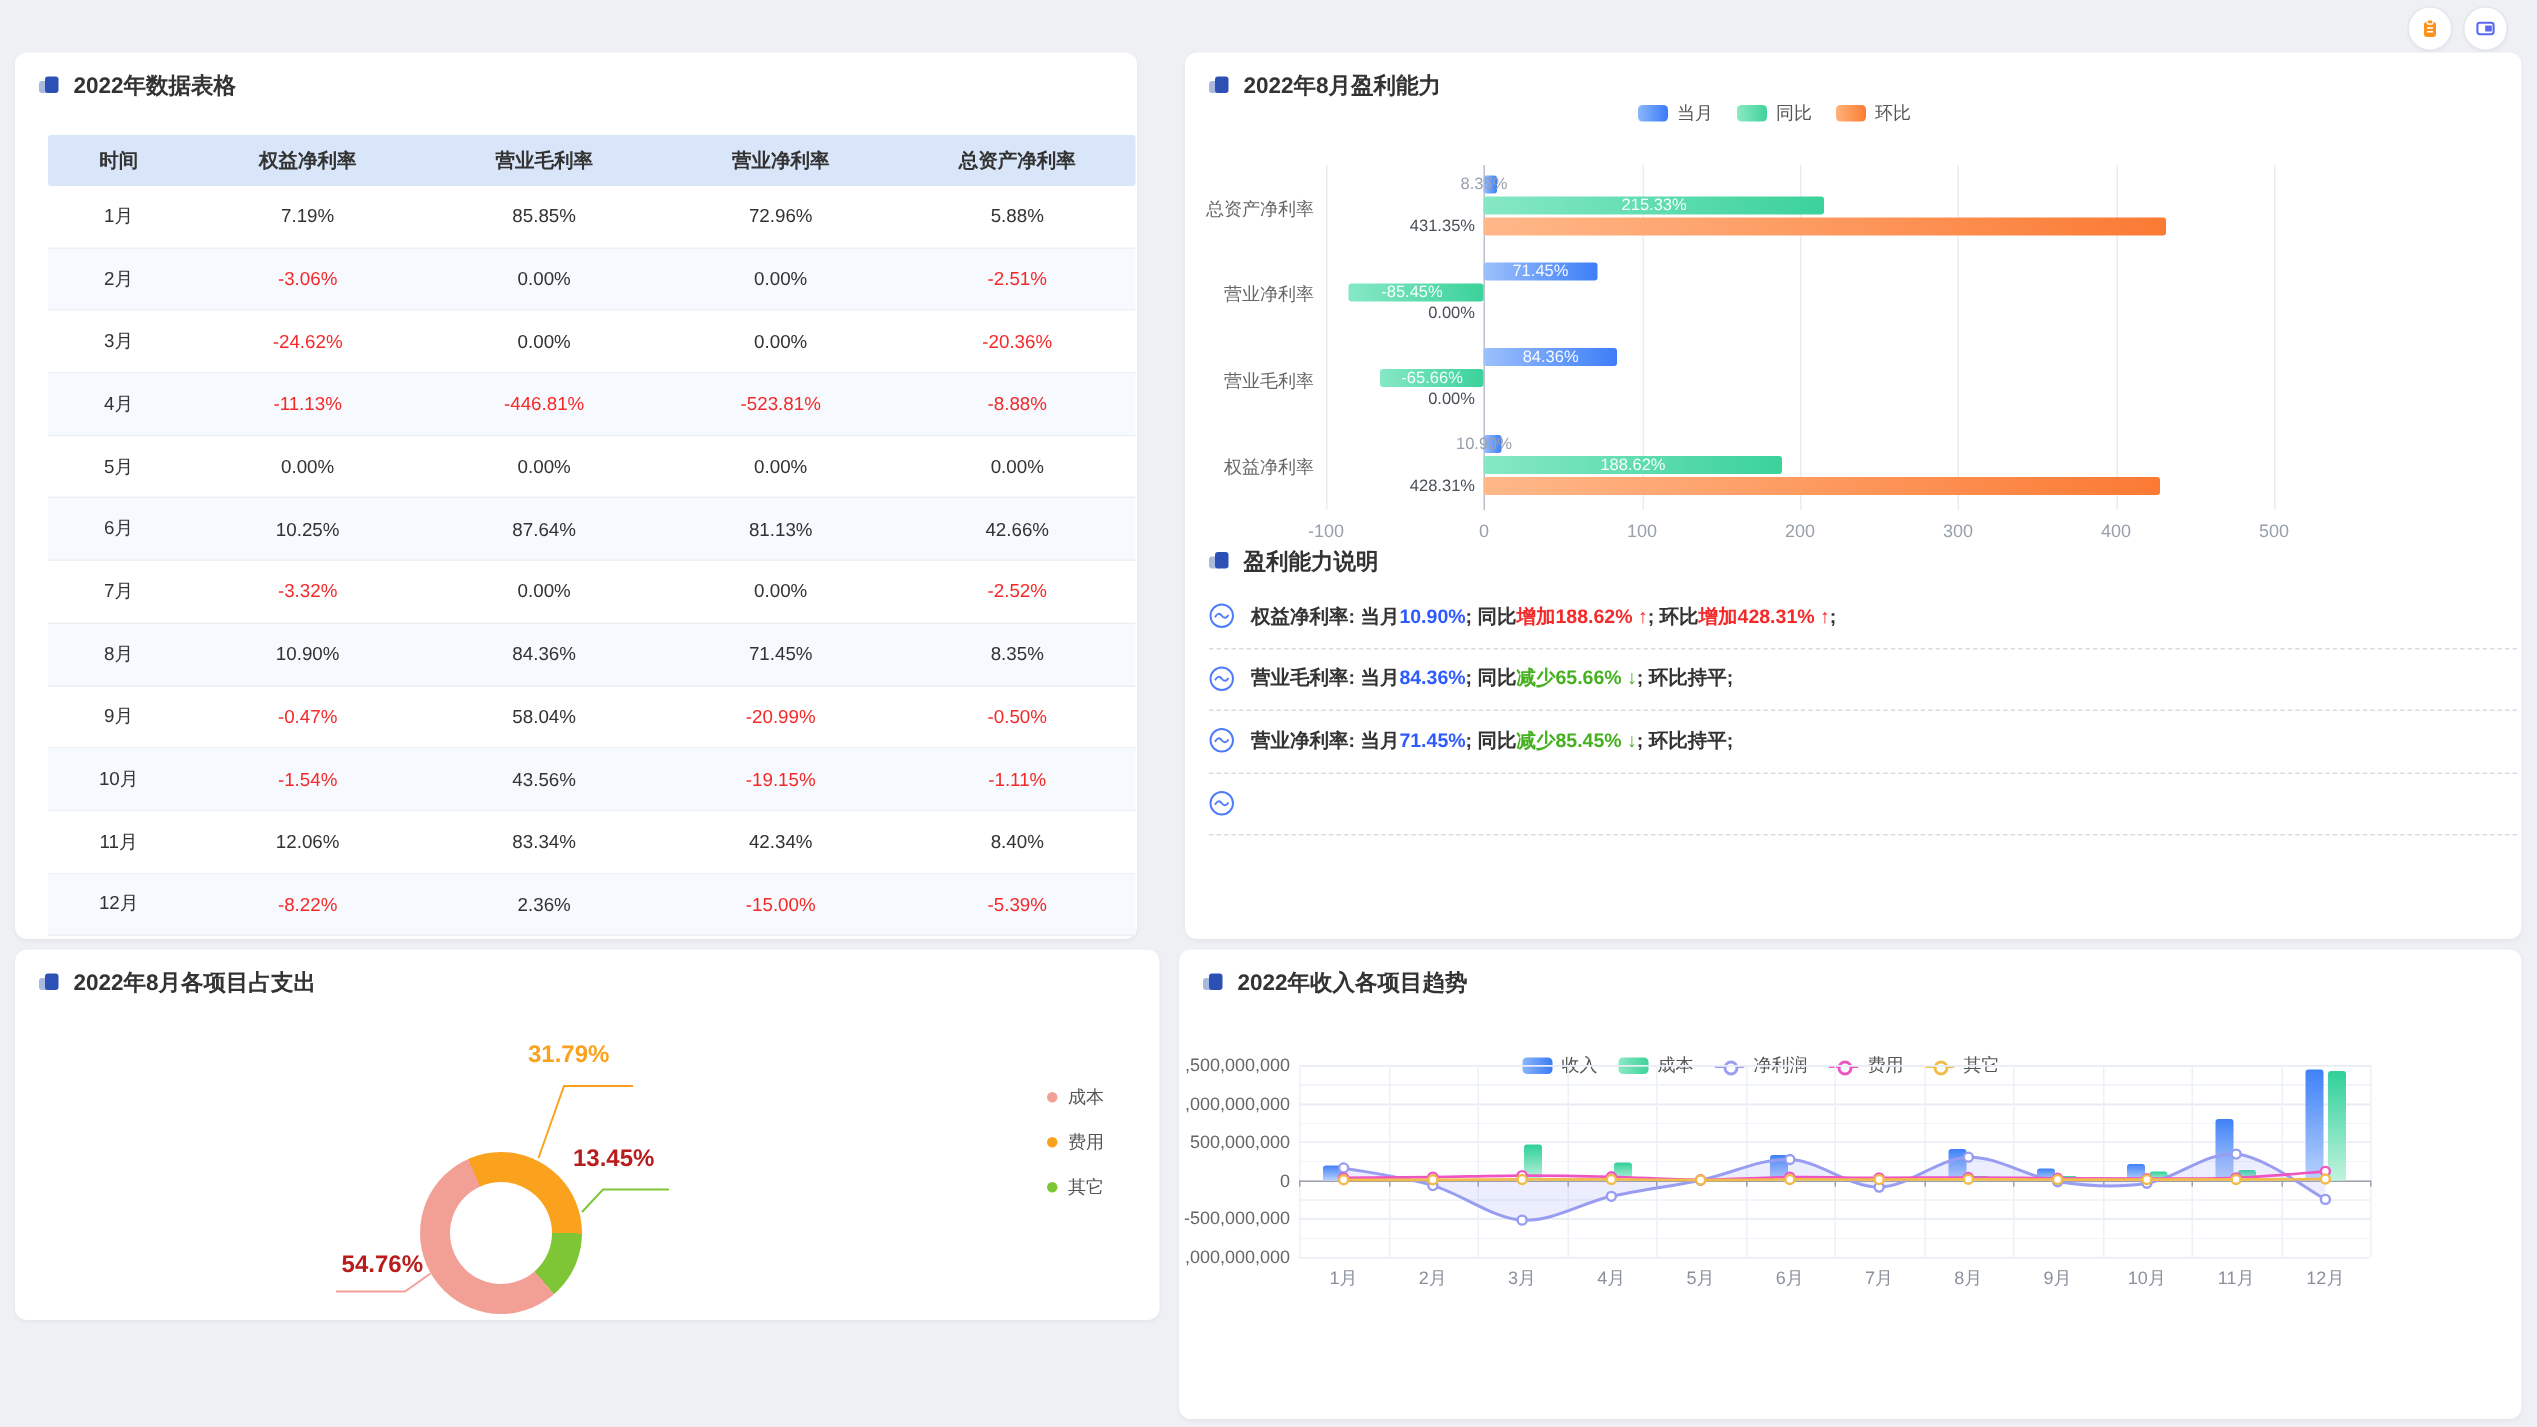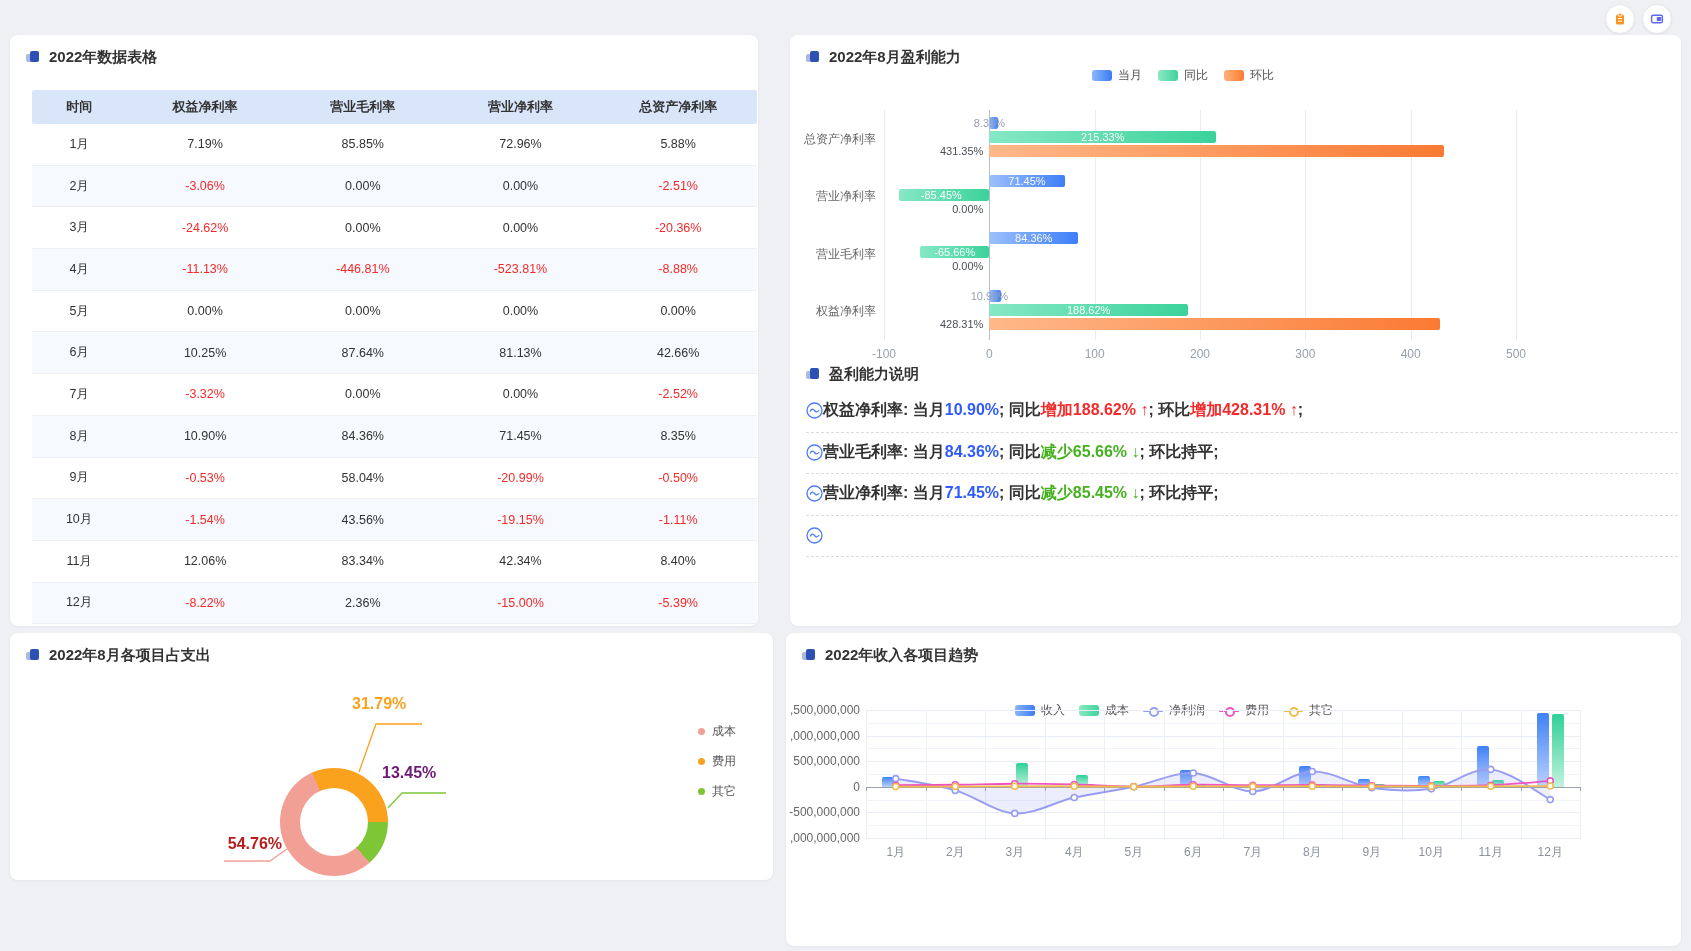--- a/index.html
+++ b/index.html
@@ -56,21 +56,21 @@
   .blab{position:absolute;font-size:11px;height:12px;line-height:12px;white-space:nowrap;}
   .blab.inside{color:rgba(255,255,255,.95);text-align:center;}
   .blab.gray{color:#9aa0ab;text-align:center;}
   .blab.left{color:#4a4f57;text-align:right;}
   .cat-label{position:absolute;left:0;width:86px;text-align:right;font-size:12px;color:#666;}
   .xtick{position:absolute;top:312px;font-size:12px;color:#98a0ac;transform:translateX(-50%);}
 
   
   #ntitle{top:330px;}
   .nitem{position:absolute;left:16px;right:3px;height:41.5px;border-bottom:1px dashed #d8dbe0;
-         display:flex;align-items:center;gap:0;font-size:16px;font-weight:bold;color:#333;}
+         display:flex;align-items:center;gap:11px;font-size:13px;font-weight:bold;color:#333;}
   .n-blue{color:#2e5bff;}
   .n-red{color:#f42a2a;}
   .n-green{color:#45b11f;}
 
   
   #donut{position:absolute;left:270px;top:135px;width:108px;height:108px;border-radius:50%;}
   #donut .hole{position:absolute;left:20px;top:20px;width:68px;height:68px;border-radius:50%;background:#fff;}
   .pie-label{position:absolute;font-size:16px;font-weight:bold;white-space:nowrap;}
   #pl-fee{left:342px;top:62px;}
   #pl-other{left:372px;top:131px;}
@@ -189,21 +189,21 @@
       </div>
       <div class="trow tbody-row alt">
         <div>8月</div>
         <div>10.90%</div>
         <div>84.36%</div>
         <div>71.45%</div>
         <div>8.35%</div>
       </div>
       <div class="trow tbody-row">
         <div>9月</div>
-        <div class="neg">-0.53%</div>
+        <div class="neg">-0.47%</div>
         <div>58.04%</div>
         <div class="neg">-20.99%</div>
         <div class="neg">-0.50%</div>
       </div>
       <div class="trow tbody-row alt">
         <div>10月</div>
         <div class="neg">-1.54%</div>
         <div>43.56%</div>
         <div class="neg">-19.15%</div>
         <div class="neg">-1.11%</div>
@@ -347,21 +347,21 @@
   </div>
   <div id="donut" style="background: conic-gradient(from 138.8deg, rgb(242, 160, 150) 0deg, rgb(242, 160, 150) 197.136deg, rgb(250, 162, 30) 197.136deg, rgb(250, 162, 30) 311.58deg, rgb(126, 198, 54) 311.58deg, rgb(126, 198, 54) 360deg);">
       <div class="hole"></div>
     </div>
   <svg id="pie-lines" width="763" height="247">
     <polyline points="349,139 366,91 412,91" fill="none" stroke="#faa21e" stroke-width="1.3"></polyline>
     <polyline points="378,175 392,160 436,160" fill="none" stroke="#7ec636" stroke-width="1.3"></polyline>
     <polyline points="277,216 260,228 214,228" fill="none" stroke="#f2a096" stroke-width="1.3"></polyline>
   </svg>
   <div class="pie-label" id="pl-fee" style="color: rgb(250, 162, 30);">31.79%</div>
-  <div class="pie-label" id="pl-other" style="color: #701a75;">13.45%</div>
+  <div class="pie-label" id="pl-other" style="color: #b91c1c;">13.45%</div>
   <div class="pie-label" id="pl-cost" style="color: #b91c1c;">54.76%</div>
   <div id="pie-legend">
       <div class="pie-leg-row">
         <span class="pie-dot" style="background: rgb(242, 160, 150);"></span>
         <span>成本</span>
       </div>
       <div class="pie-leg-row">
         <span class="pie-dot" style="background: rgb(250, 162, 30);"></span>
         <span>费用</span>
       </div>

